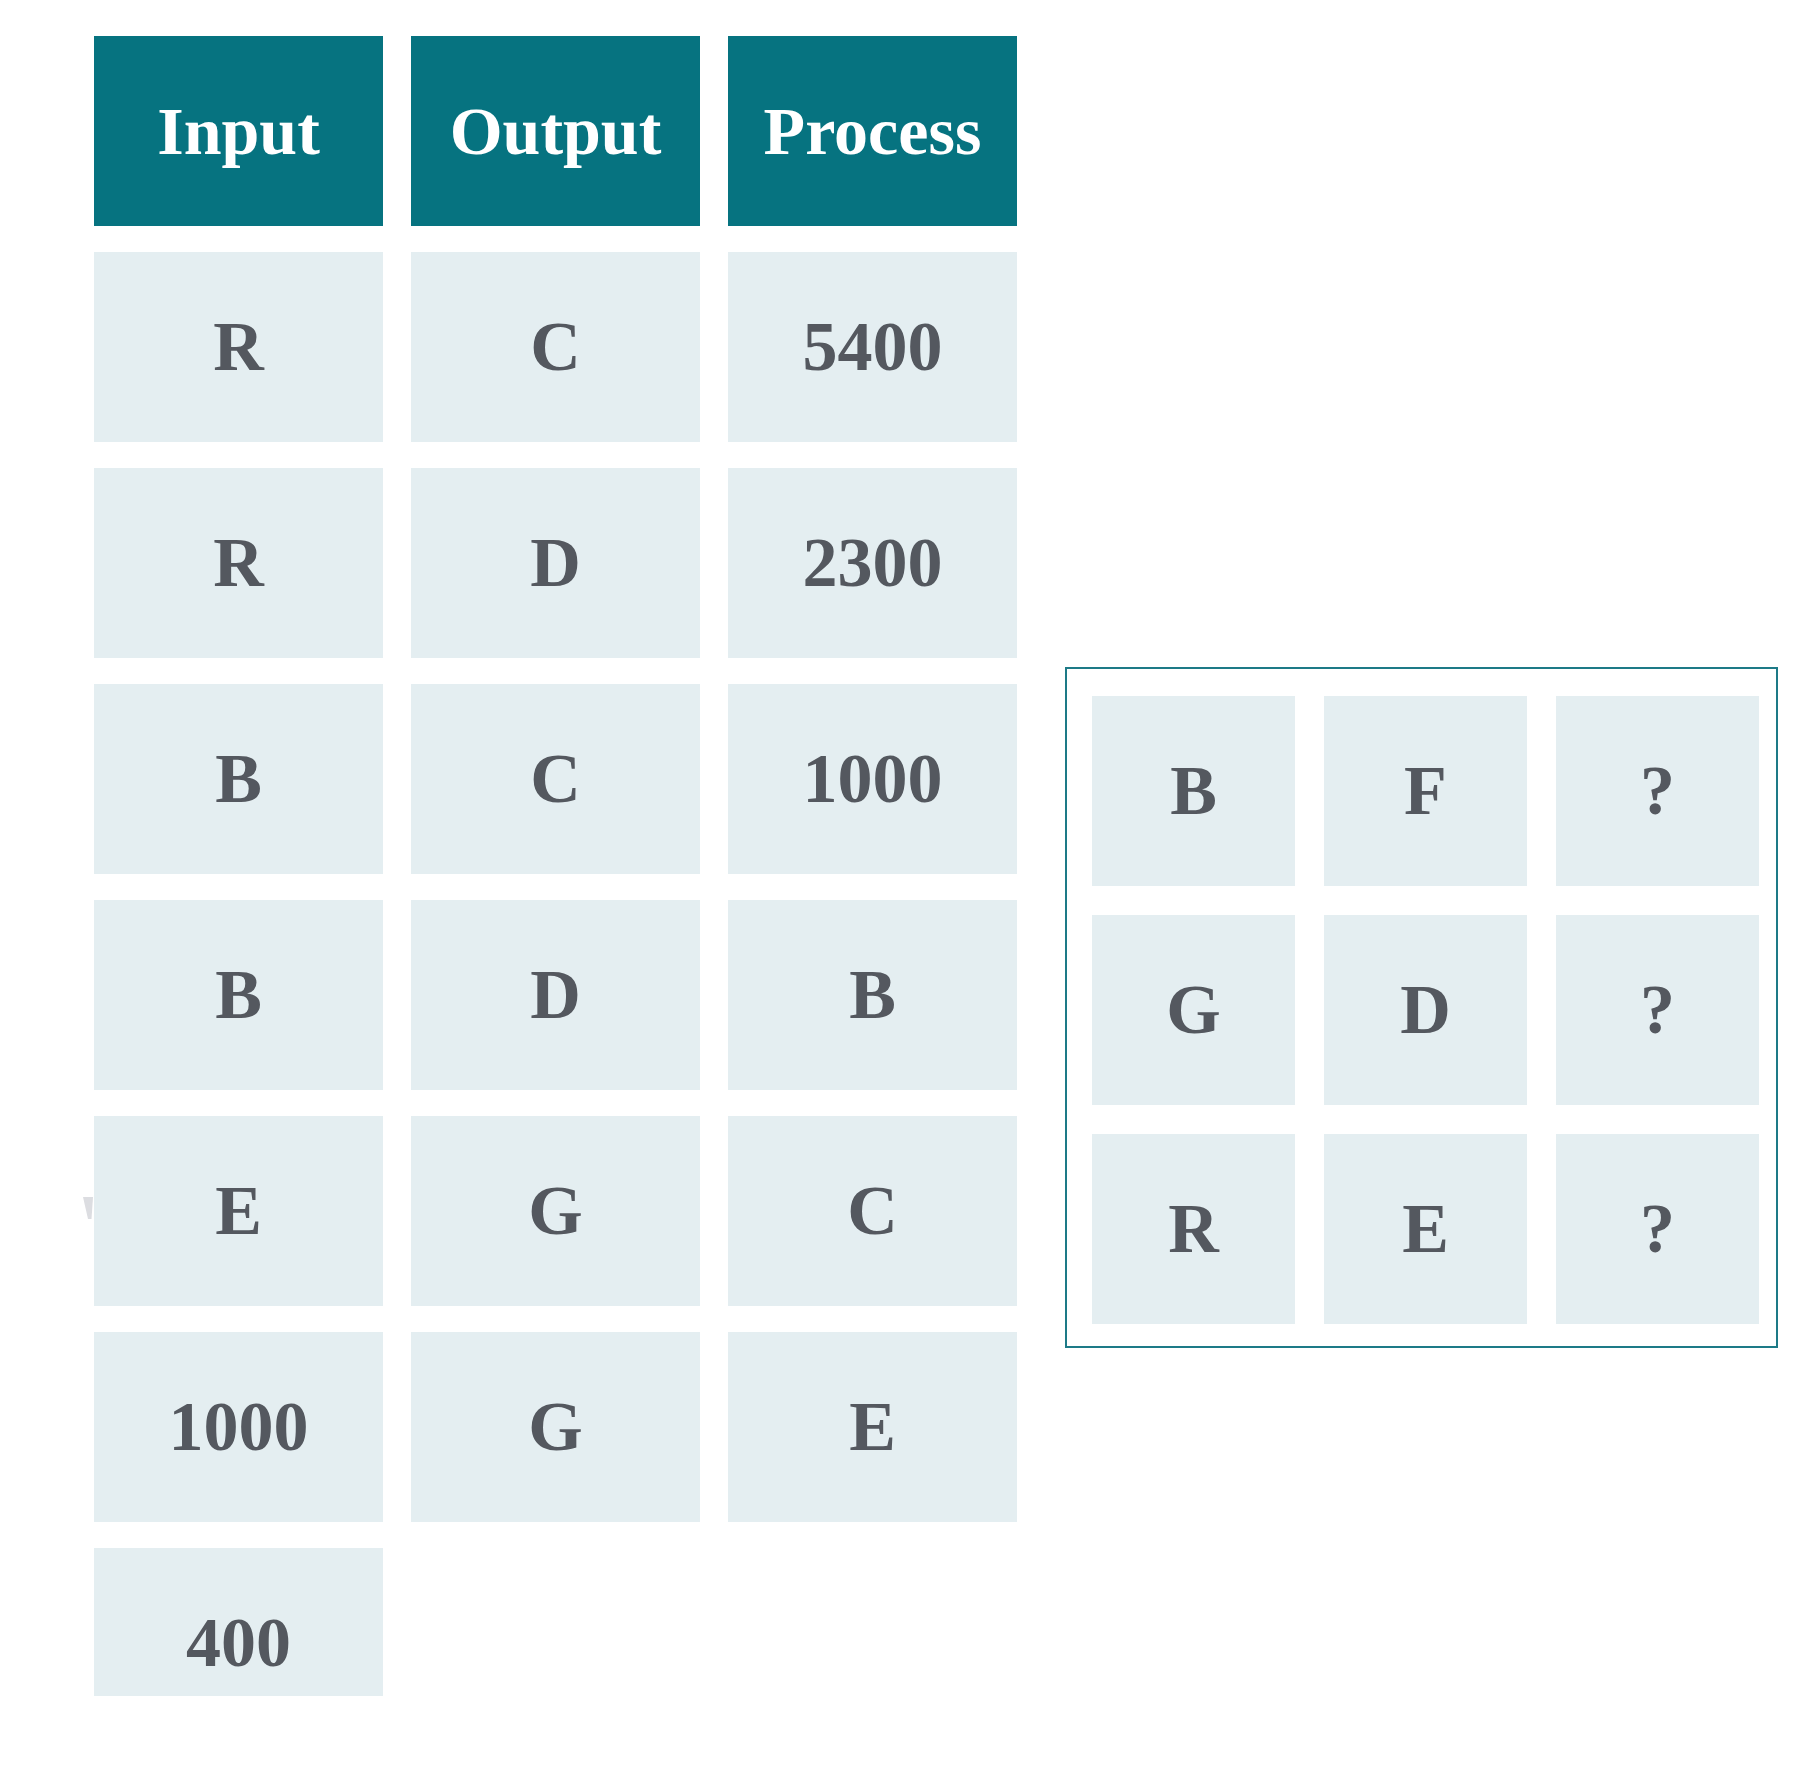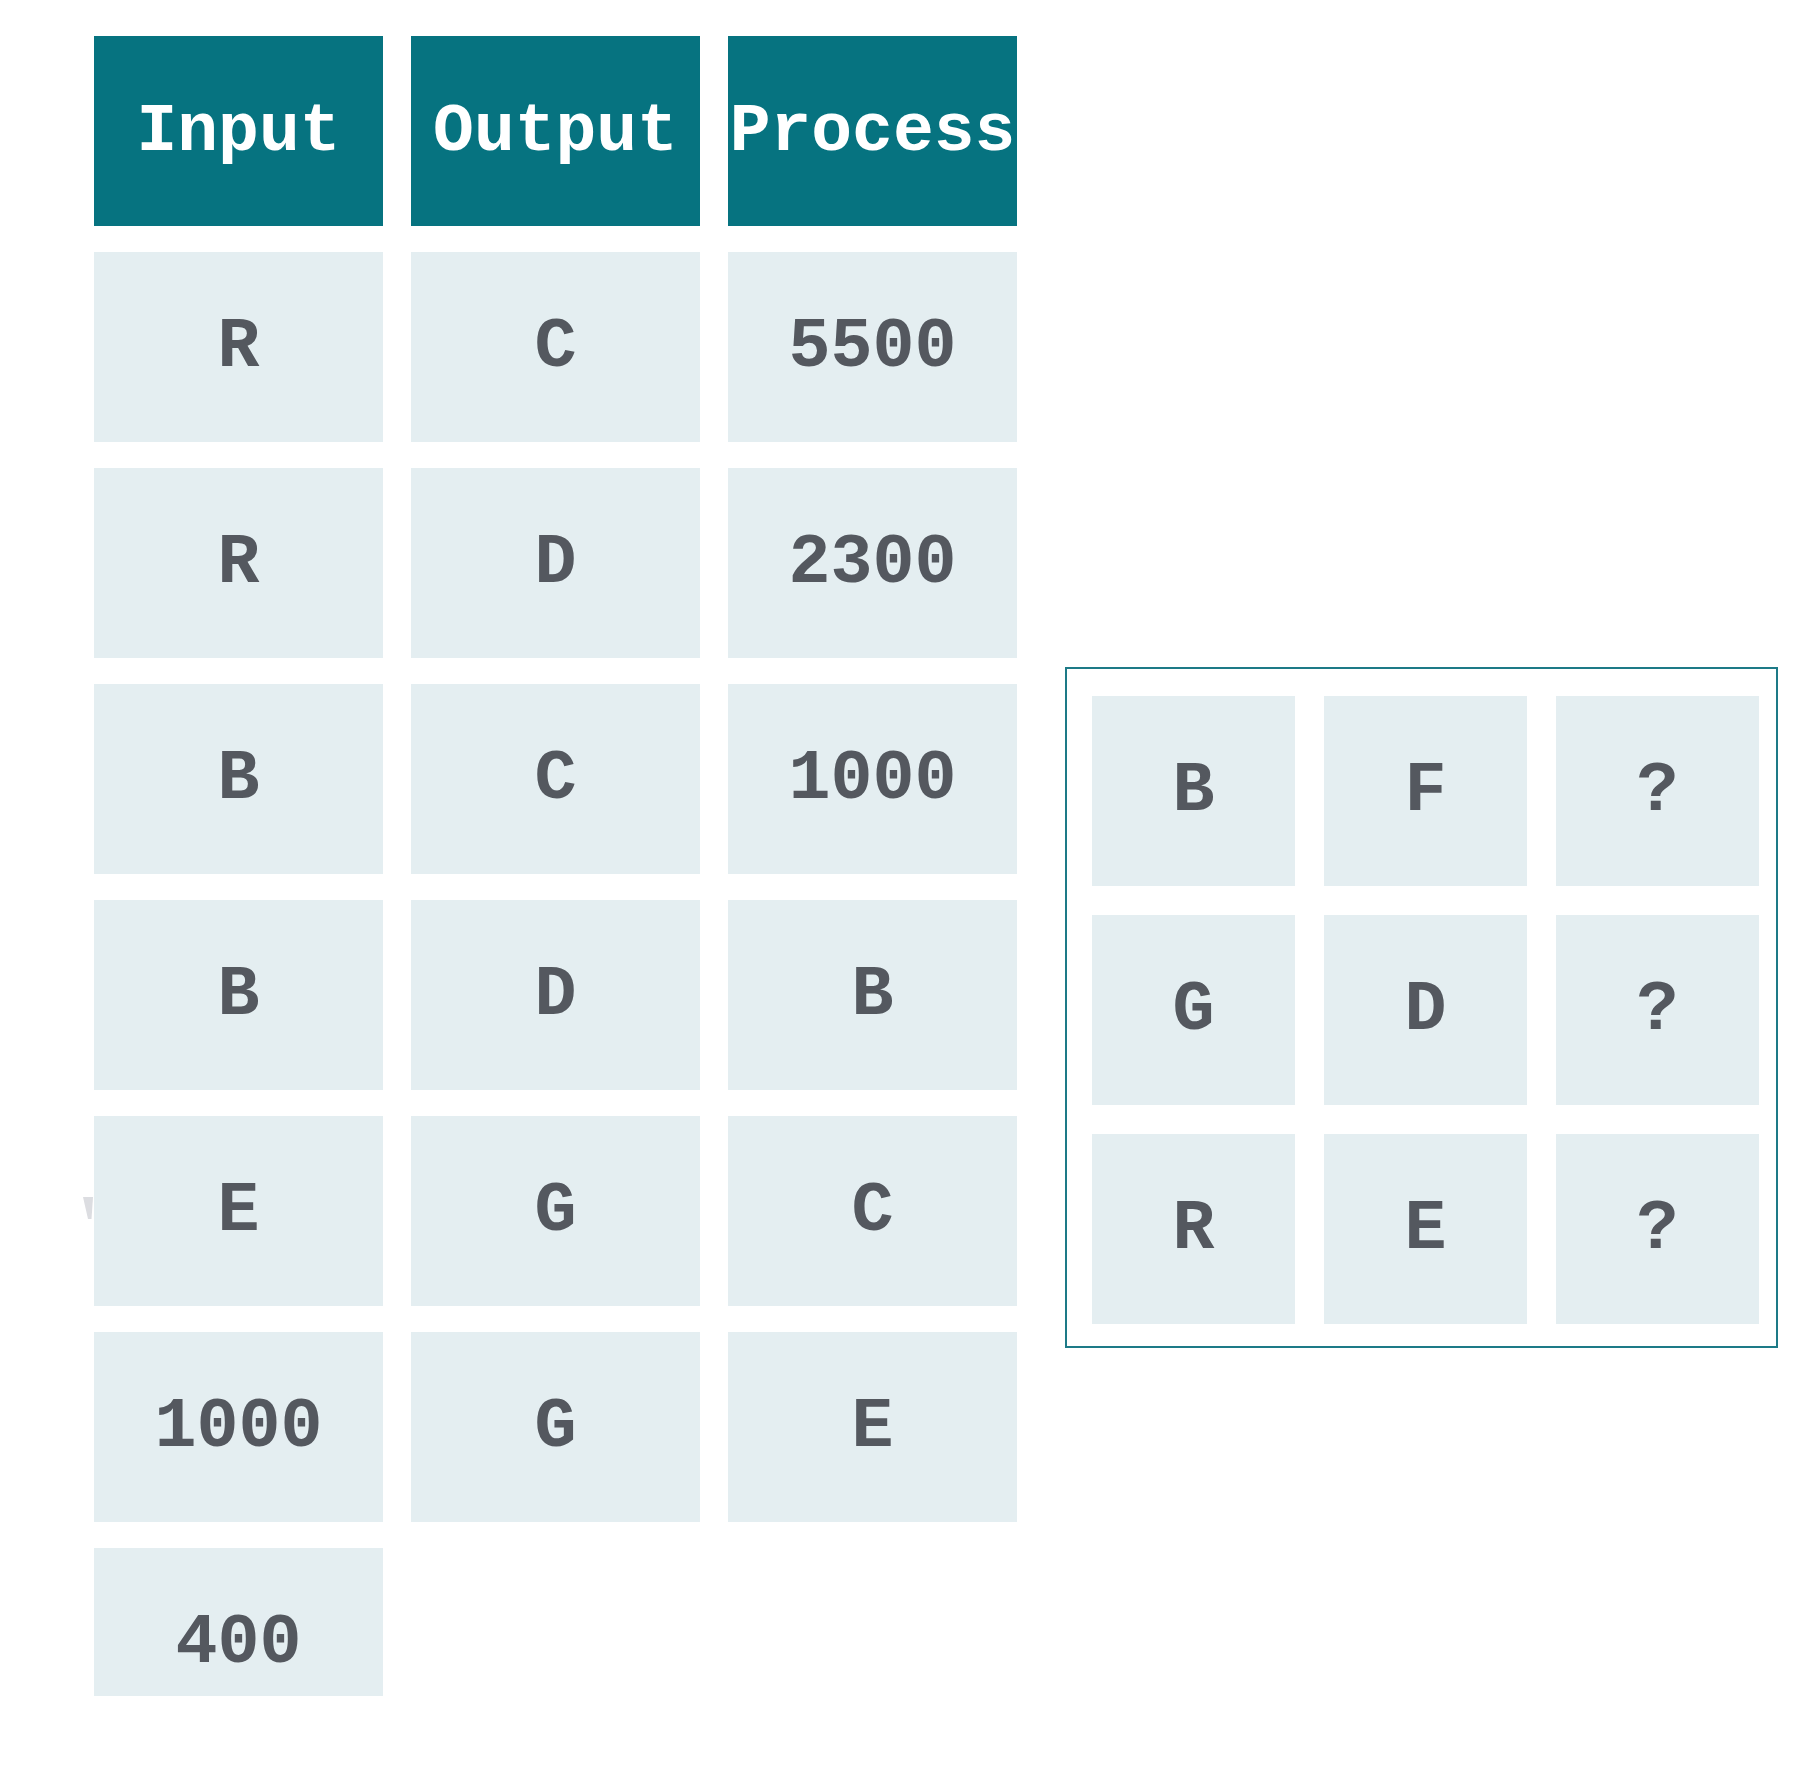--- a/index.html
+++ b/index.html
@@ -9,21 +9,21 @@
     --cell-bg:#e4eef1;
     --cell-text:#54585f;
     --box-border:#1d7a87;
     --artifact:#dcdde1;
   }
   html,body{margin:0;padding:0;background:var(--page-bg);}
   .canvas{
     position:relative;
     width:1818px;height:1696px;
     background:var(--page-bg);
-    font-family:Liberation Mono, monospace;
+    font-family:Liberation Serif, serif;
     overflow:hidden;
   }
   
   .io-table{
     position:absolute;left:94px;top:36px;
     display:grid;
     grid-template-columns:289px 289px 289px;
     grid-template-rows:190px repeat(7,190px);
     column-gap:28px;row-gap:26px;
   }
@@ -67,21 +67,21 @@
 
 <div class="canvas">
 
   <div class="io-table">
     <div class="th">Input</div>
     <div class="th">Output</div>
     <div class="th">Process</div>
 
     <div class="td">R</div>
     <div class="td">C</div>
-    <div class="td">5500</div>
+    <div class="td">5400</div>
 
     <div class="td">R</div>
     <div class="td">D</div>
     <div class="td">2300</div>
 
     <div class="td">B</div>
     <div class="td">C</div>
     <div class="td">1000</div>
 
     <div class="td">B</div>

